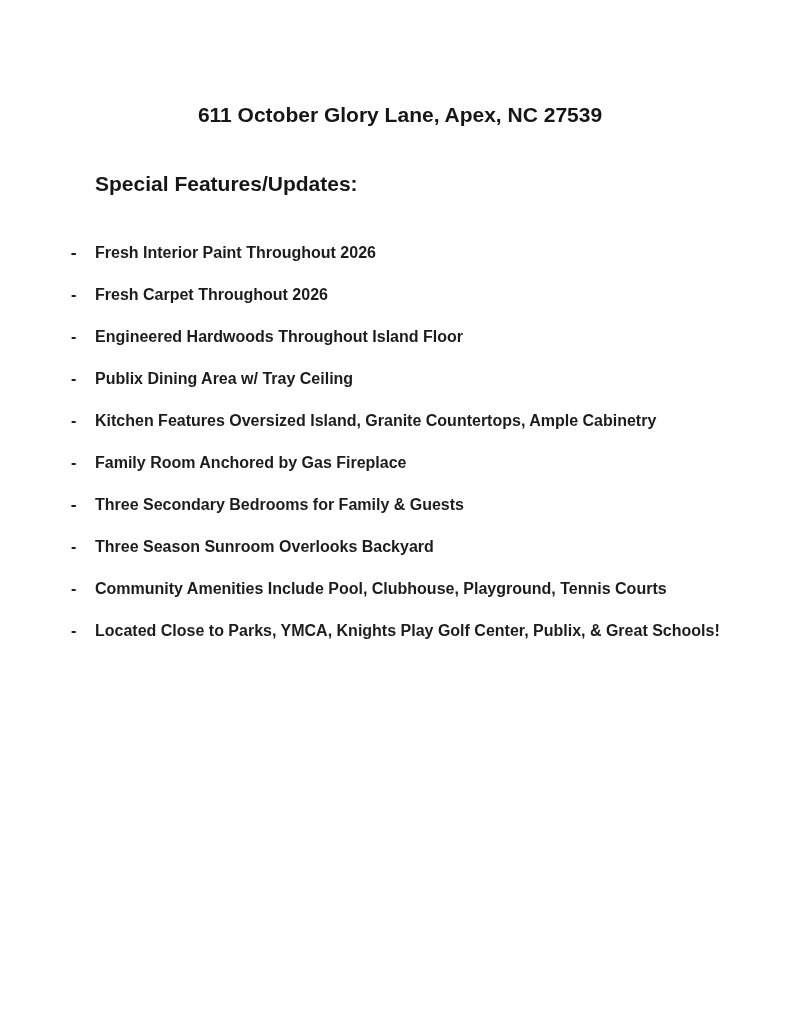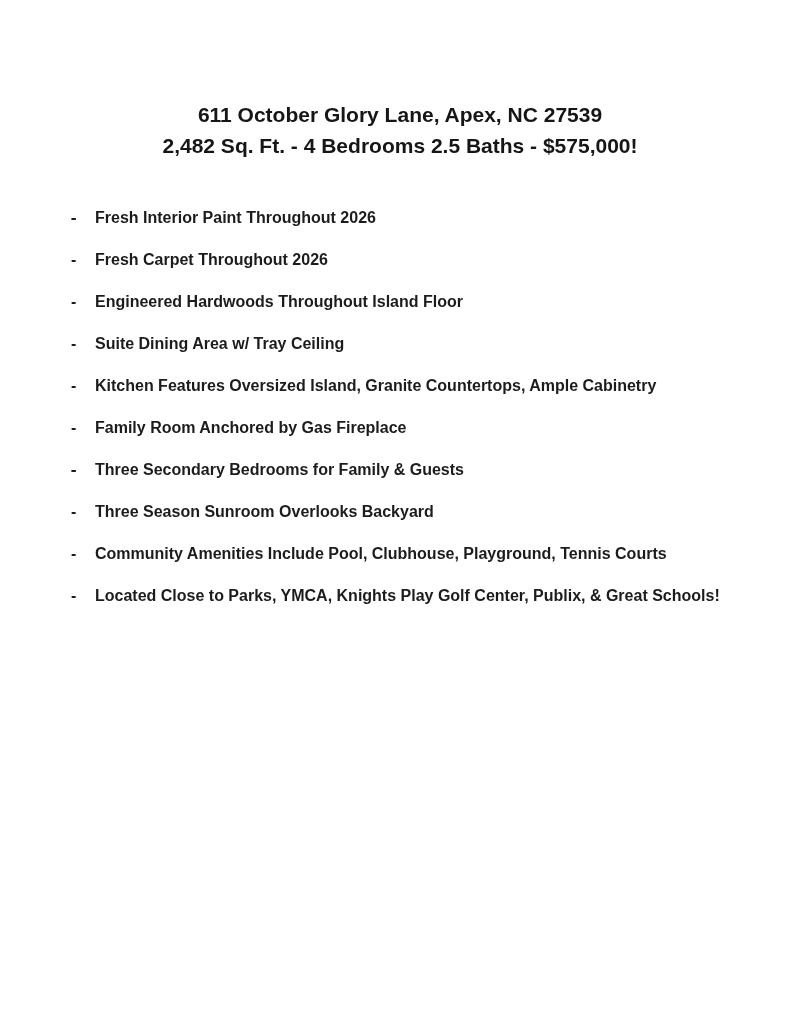--- a/index.html
+++ b/index.html
@@ -63,23 +63,23 @@
     color: #9b9ca2;
   }
 </style>
 </head>
 <body>
 
 <div class="page">
 
   <div class="title-block">
     <div>611 October Glory Lane, Apex, NC 27539</div>
-    <div>2,482 Sq. Ft. - 4 Bedrooms 2.5 Baths - $575,000!</div>
   </div>
 
+  <div class="section-heading">Special Features/Updates:</div>
 
   <div class="features">
 
       <div class="feature-item">
         <span class="dash">-</span>
       </div>
 
       <div class="feature-item">
         <span class="dash">-</span>
         <span class="feature-text">Fresh Interior Paint Throughout 2026</span>
@@ -90,21 +90,21 @@
         <span class="feature-text">Fresh Carpet Throughout 2026</span>
       </div>
 
       <div class="feature-item">
         <span class="dash">-</span>
         <span class="feature-text">Engineered Hardwoods Throughout Island Floor</span>
       </div>
 
       <div class="feature-item">
         <span class="dash">-</span>
-        <span class="feature-text">Suite Dining Area w/ Tray Ceiling</span>
+        <span class="feature-text">Publix Dining Area w/ Tray Ceiling</span>
       </div>
 
       <div class="feature-item">
         <span class="dash">-</span>
         <span class="feature-text">Kitchen Features Oversized Island, Granite Countertops, Ample Cabinetry</span>
       </div>
 
       <div class="feature-item">
         <span class="dash">-</span>
         <span class="feature-text">Family Room Anchored by Gas Fireplace</span>

